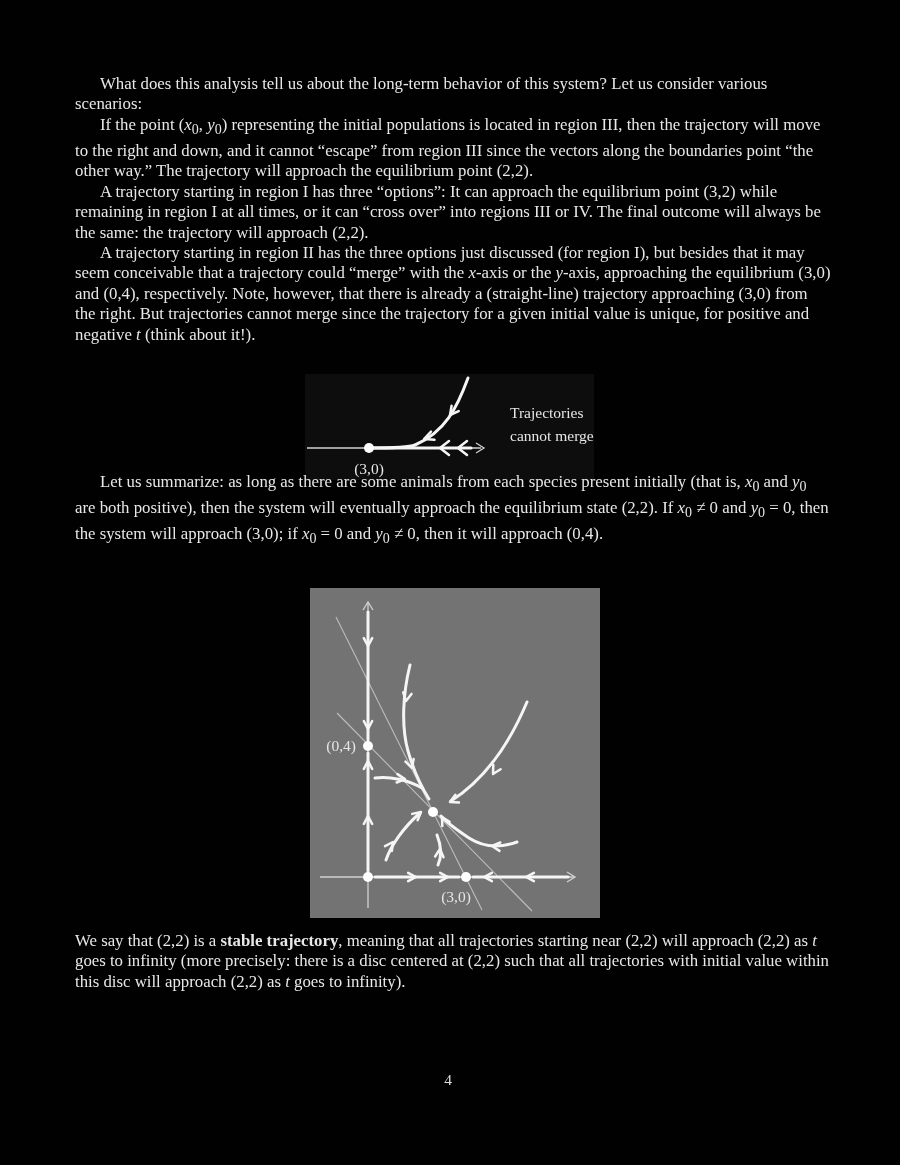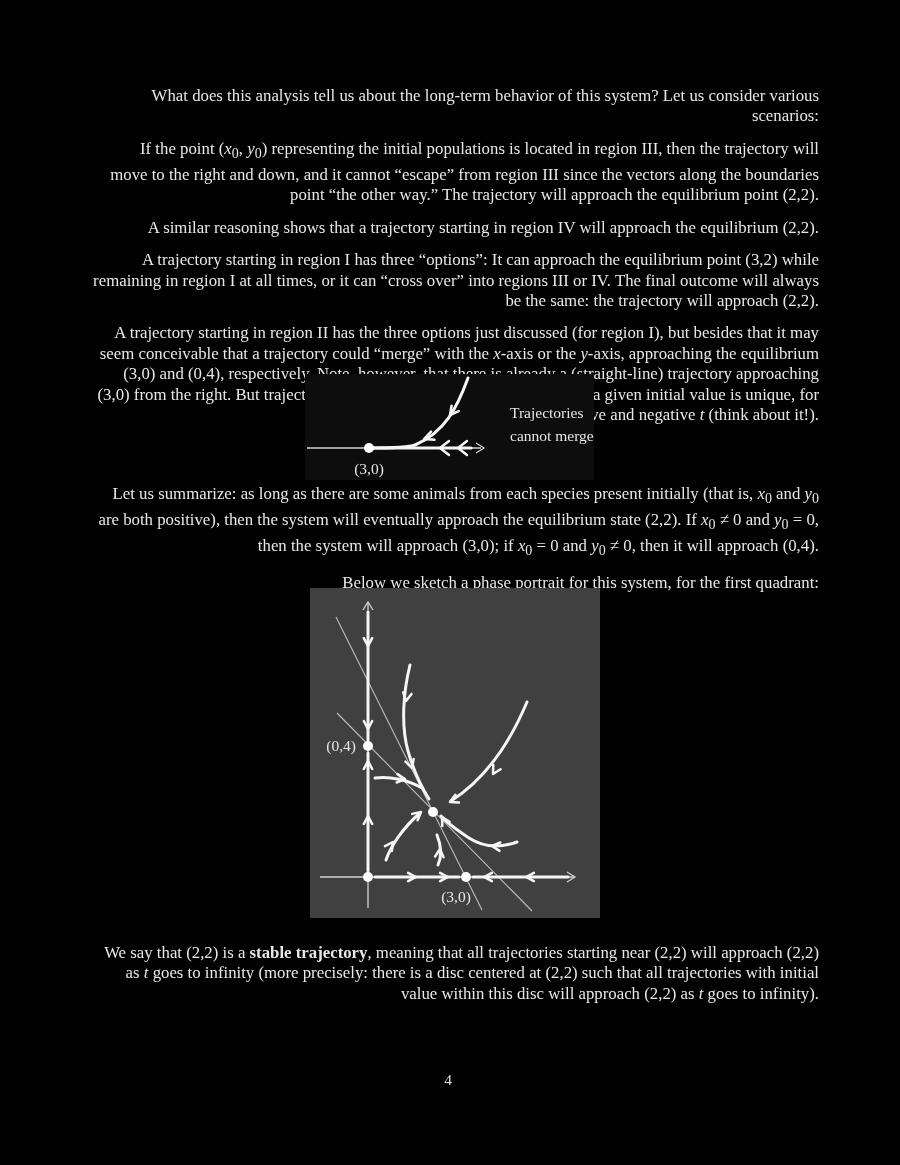--- a/index.html
+++ b/index.html
@@ -1,32 +1,32 @@
 <!DOCTYPE html>
 <html><head>
 <meta charset="utf-8">
 <style>
   html,body { margin:0; padding:0; background:#000; }
   .page {
     position:relative; width:900px; height:1165px; background:#010101;
     font-family:"Liberation Serif", serif; color:#e8e8e8; overflow:hidden;
   }
   .text-block { position:absolute; left:75px; width:756px; font-size:16.8px; line-height:20.45px; text-align:left; }
-  .text-block p { margin:12px;text-align:right; }
+  .text-block p { margin:0; }
   p.indent { text-indent:25px; }
   #block1 { top:74px; }
   #block2 { top:472px; }
   #block3 { top:931px; }
   .fig-merge {
     position:absolute; left:305px; top:374px; width:289px; height:106px;
     background:#0d0d0d;
   }
   .fig-phase {
     position:absolute; left:310px; top:588px; width:290px; height:330px;
-    background:#404040;
+    background:#737373;
   }
   svg { display:block; }
   svg text { fill:#e6e6e6; font-family:"Liberation Serif", serif; }
   .page-number {
     position:absolute; top:1071px; left:0; width:896px; text-align:center;
     font-size:15.5px; color:#dedede;
   }
   .thin  { stroke:#d2d2d2; stroke-width:1.3; fill:none; }
   .nullcline { stroke:#bdbdbd; stroke-width:1.1; fill:none; }
   .traj  { stroke:#f5f5f5; stroke-width:3; fill:none; stroke-linecap:round; }
@@ -34,21 +34,20 @@
   .dot   { fill:#ffffff; stroke:none; }
 </style>
 </head>
 <body>
 
 <div class="page">
 
   <div class="text-block" id="block1">
     <p class="indent">What does this analysis tell us about the long-term behavior of this system? Let us consider various scenarios:</p>
     <p class="indent">If the point (<i>x</i><sub>0</sub>, <i>y</i><sub>0</sub>) representing the initial populations is located in region III, then the trajectory will move to the right and down, and it cannot “escape” from region III since the vectors along the boundaries point “the other way.” The trajectory will approach the equilibrium point (2,2).</p>
-    <p class="indent">A similar reasoning shows that a trajectory starting in region IV will approach the equilibrium (2,2).</p>
     <p class="indent">A trajectory starting in region I has three “options”: It can approach the equilibrium point (3,2) while remaining in region I at all times, or it can “cross over” into regions III or IV. The final outcome will always be the same: the trajectory will approach (2,2).</p>
     <p class="indent">A trajectory starting in region II has the three options just discussed (for region I), but besides that it may seem conceivable that a trajectory could “merge” with the <i>x</i>-axis or the <i>y</i>-axis, approaching the equilibrium (3,0) and (0,4), respectively. Note, however, that there is already a (straight-line) trajectory approaching (3,0) from the right. But trajectories cannot merge since the trajectory for a given initial value is unique, for positive and negative <i>t</i> (think about it!).</p>
   </div>
 
   <div class="fig-merge">
     <svg width="289" height="106" viewBox="0 0 289 106">
       <path class="thin" d="M2,74 H176"></path>
       <path class="thin" d="M171,69 L179,74 L171,79"></path>
       <path class="traj" d="M163,4 C152,34 140,58 110,71 C104,73.5 90,74 64,74"></path>
       <path class="traj" d="M64,74 H166"></path>
@@ -60,21 +59,20 @@
       </g>
       <circle class="dot" cx="64" cy="74" r="5"></circle>
       <text x="64" y="100" text-anchor="middle" font-size="15.5">(3,0)</text>
       <text x="205" y="44" font-size="15.5">Trajectories</text>
       <text x="205" y="67" font-size="15.5">cannot merge.</text>
     </svg>
   </div>
 
   <div class="text-block" id="block2">
     <p class="indent">Let us summarize: as long as there are some animals from each species present initially (that is, <i>x</i><sub>0</sub> and <i>y</i><sub>0</sub> are both positive), then the system will eventually approach the equilibrium state (2,2). If <i>x</i><sub>0</sub> ≠ 0 and <i>y</i><sub>0</sub> = 0, then the system will approach (3,0); if <i>x</i><sub>0</sub> = 0 and <i>y</i><sub>0</sub> ≠ 0, then it will approach (0,4).</p>
-    <p class="indent">Below we sketch a phase portrait for this system, for the first quadrant:</p>
   </div>
 
   <div class="fig-phase">
     <svg width="290" height="330" viewBox="0 0 290 330">
 
       <path class="thin" d="M10,289 H264"></path>
       <path class="thin" d="M257,284 L265,289 L257,294"></path>
       <path class="thin" d="M58,320 V15"></path>
       <path class="thin" d="M53,22 L58,14 L63,22"></path>
 

